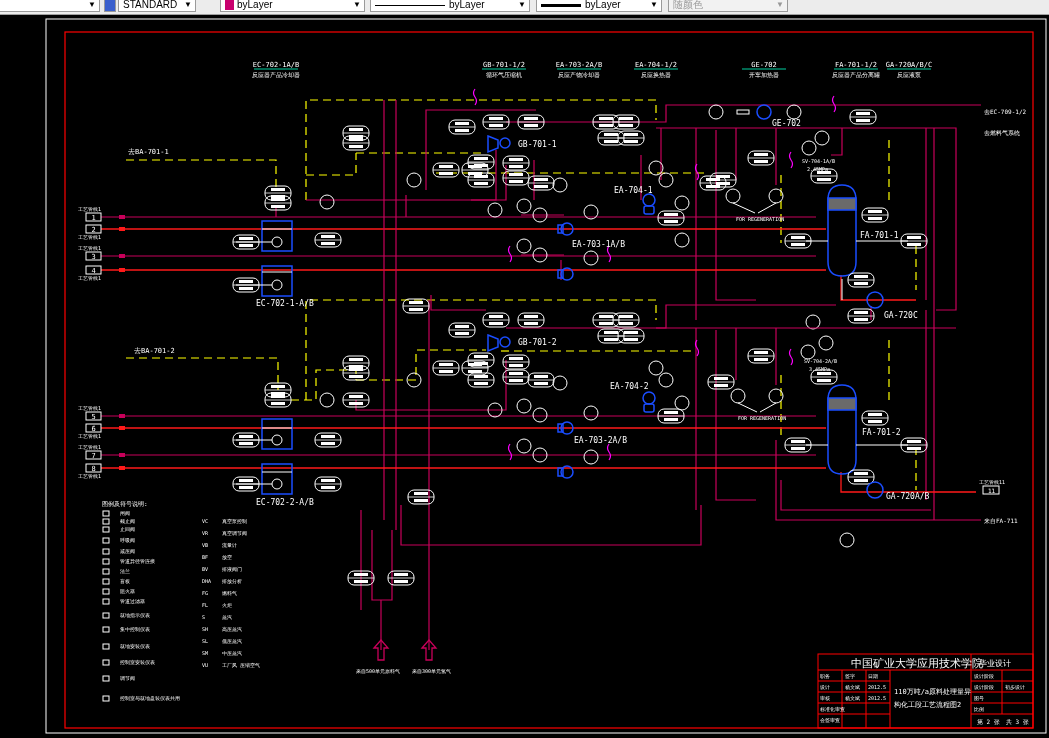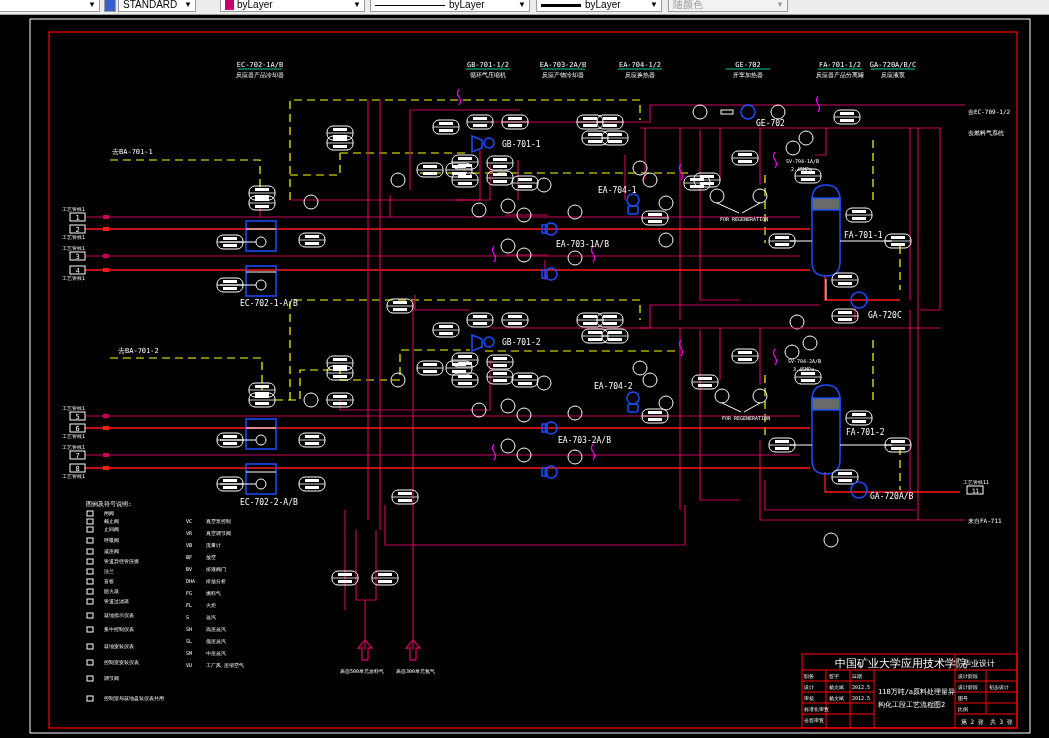--- a/index.html
+++ b/index.html
@@ -4,21 +4,21 @@
 <style>
   html,body{margin:0;padding:0;background:#000;}
   body{width:1049px;height:738px;overflow:hidden;position:relative;font-family:"Liberation Sans",sans-serif;}
   #toolbar{position:absolute;left:0;top:0;width:1049px;height:14px;background:#ececec;border-bottom:1px solid #a0a0a0;}
   .tb-combo{position:absolute;top:-3px;height:15px;background:#fff;border:1px solid #9a9a9a;font-size:10px;color:#000;line-height:13px;padding-left:4px;box-sizing:border-box;overflow:hidden;white-space:nowrap;}
   .tb-combo .arrow{position:absolute;right:3px;top:0;font-size:8px;}
   .tb-combo.disabled{background:#f2f2f2;color:#999;}
   .swatch{display:inline-block;width:9px;height:10px;vertical-align:middle;margin-right:3px;}
   .lt{display:inline-block;width:70px;border-top:1px solid #000;vertical-align:middle;margin-right:4px;}
   .lw{display:inline-block;width:40px;border-top:3px solid #000;vertical-align:middle;margin-right:4px;}
-  #canvas{position:absolute;left:0;top:15px;width:865px;height:723px;}
+  #canvas{position:absolute;left:16px;top:15px;width:865px;height:723px;}
   svg text{font-family:"DejaVu Sans Mono",monospace;}
 </style>
 </head>
 <body>
 
 <div id="toolbar">
   <div class="tb-combo" style="left:-2px;width:102px;">
       <span class="arrow">▼</span>
     </div>
   <div class="tb-combo" style="left:104px;width:12px;background:#3a5fcd;"></div>

